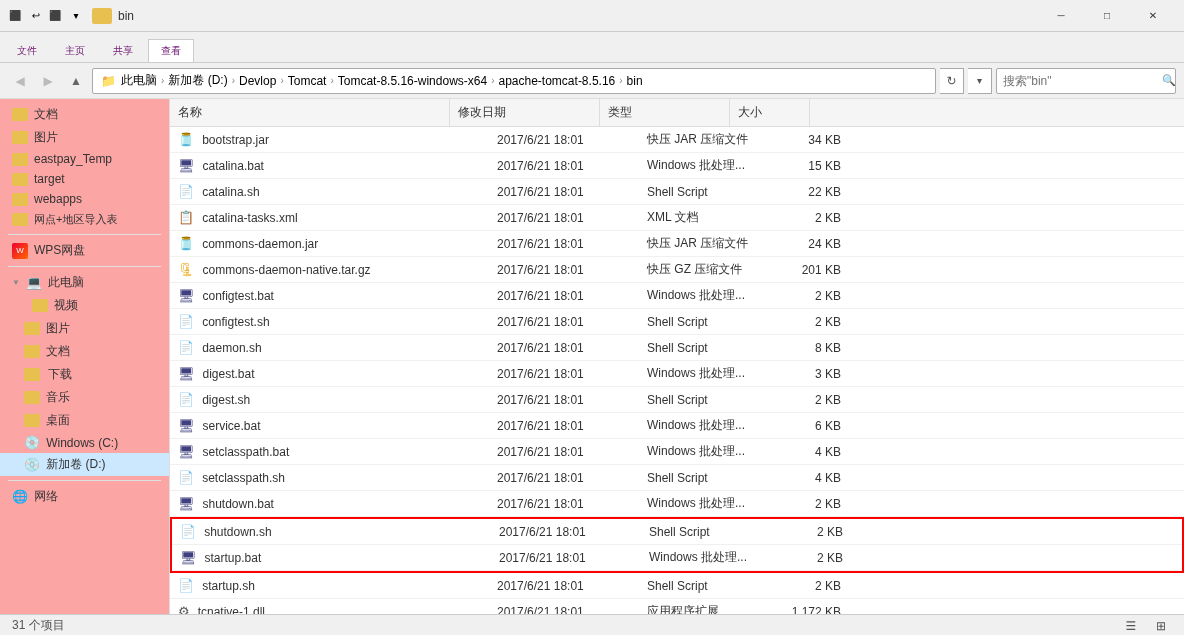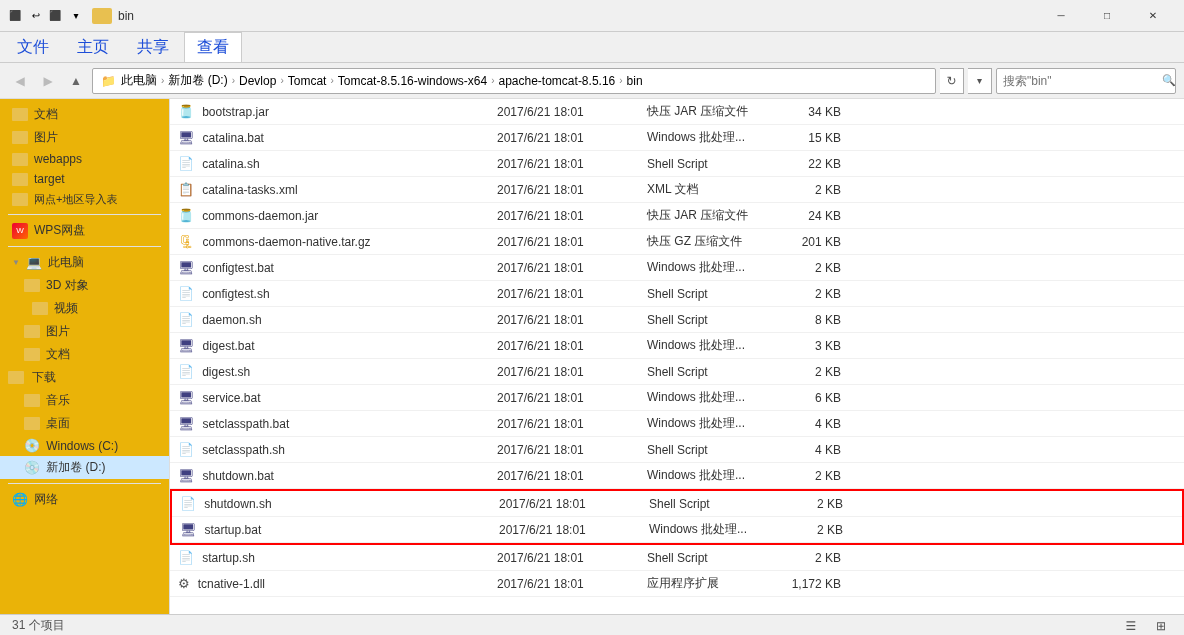--- a/index.html
+++ b/index.html
@@ -71,27 +71,27 @@
       border-bottom: 1px solid #ccc;
     }
     .ribbon-tabs {
       display: flex;
       height: 30px;
       align-items: flex-end;
       padding: 0 4px;
     }
     .ribbon-tab {
       padding: 4px 12px;
-      font-size: 16px;
+      font-size: 10px;
       cursor: pointer;
       border: 1px solid transparent;
       border-bottom: none;
       margin-right: 2px;
       background: transparent;
-      color: #1d4ed8;
+      color: #701a75;
     }
     .ribbon-tab.active {
       background: white;
       border-color: #ccc;
       border-bottom-color: white;
     }
 
     
     .address-bar {
       background: #f0f0f0;
@@ -180,21 +180,21 @@
 
     
     .main-layout {
       display: flex;
       height: calc(635px - 32px - 30px - 36px - 22px);
     }
 
     
     .sidebar {
       width: 170px;
-      background: #eab308;
+      background: #fca5a5;
       border-right: 1px solid #ddd;
       overflow-y: auto;
       padding: 4px 0;
     }
     .sidebar-item {
       display: flex;
       align-items: center;
       padding: 3px 8px 3px 12px;
       cursor: pointer;
       font-size: 12px;
@@ -393,57 +393,57 @@
     <div class="sidebar-item">
       <span class="folder-icon-yellow"></span>
       <span>文档</span>
     </div>
     <div class="sidebar-item">
       <span class="folder-icon-yellow"></span>
       <span>图片</span>
     </div>
     <div class="sidebar-item">
       <span class="folder-icon-yellow"></span>
+      <span>eastpay_Temp</span>
+    </div>
+    <div class="sidebar-item">
+      <span class="folder-icon-yellow"></span>
+      <span>target</span>
+    </div>
+    <div class="sidebar-item">
+      <span class="folder-icon-yellow"></span>
       <span>webapps</span>
-    </div>
-    <div class="sidebar-item">
-      <span class="folder-icon-yellow"></span>
-      <span>target</span>
     </div>
     <div class="sidebar-item">
       <span class="folder-icon-yellow"></span>
       <span style="font-size:11px;">网点+地区导入表</span>
     </div>
     <div class="sidebar-divider"></div>
     <div class="sidebar-item">
       <span class="wps-icon">W</span>
       <span>WPS网盘</span>
     </div>
     <div class="sidebar-divider"></div>
     <div class="sidebar-item expanded">
       <span style="font-size:13px;">💻</span>
       <span>此电脑</span>
     </div>
+    <div class="sidebar-item" style="padding-left:32px;">
+      <span class="folder-icon-yellow"></span>
+      <span>视频</span>
+    </div>
     <div class="sidebar-item" style="padding-left:24px;">
       <span class="folder-icon-yellow"></span>
-      <span>3D 对象</span>
-    </div>
-    <div class="sidebar-item" style="padding-left:32px;">
-      <span class="folder-icon-yellow"></span>
-      <span>视频</span>
+      <span>图片</span>
     </div>
     <div class="sidebar-item" style="padding-left:24px;">
       <span class="folder-icon-yellow"></span>
-      <span>图片</span>
-    </div>
-    <div class="sidebar-item" style="padding-left:24px;">
-      <span class="folder-icon-yellow"></span>
       <span>文档</span>
     </div>
-    <div class="sidebar-item" style="padding-left:8px;gap:8px;">
+    <div class="sidebar-item" style="padding-left:24px;gap:8px;">
       <span class="folder-icon-yellow"></span>
       <span>下载</span>
     </div>
     <div class="sidebar-item" style="padding-left:24px;">
       <span class="folder-icon-yellow"></span>
       <span>音乐</span>
     </div>
     <div class="sidebar-item" style="padding-left:24px;">
       <span class="folder-icon-yellow"></span>
       <span>桌面</span>
@@ -458,20 +458,26 @@
     </div>
     <div class="sidebar-divider"></div>
     <div class="sidebar-item">
       <span style="font-size:13px;">🌐</span>
       <span>网络</span>
     </div>
   </div>
 
   <div class="content-area">
 
+    <div class="file-list-header">
+      <div class="file-col col-name">名称</div>
+      <div class="file-col col-date">修改日期</div>
+      <div class="file-col col-type">类型</div>
+      <div class="file-col col-size">大小</div>
+    </div>
 
     <div id="file-rows">
         <div class="file-row">
           <div class="file-cell file-name-cell">
             <span style="font-size: 13px; color: rgb(232, 160, 0); margin-right: 2px;">🫙</span>
             <span>bootstrap.jar</span>
           </div>
           <div class="file-cell file-date-cell">2017/6/21 18:01</div>
           <div class="file-cell file-type-cell">快压 JAR 压缩文件</div>
           <div class="file-cell file-size-cell">34 KB</div>

